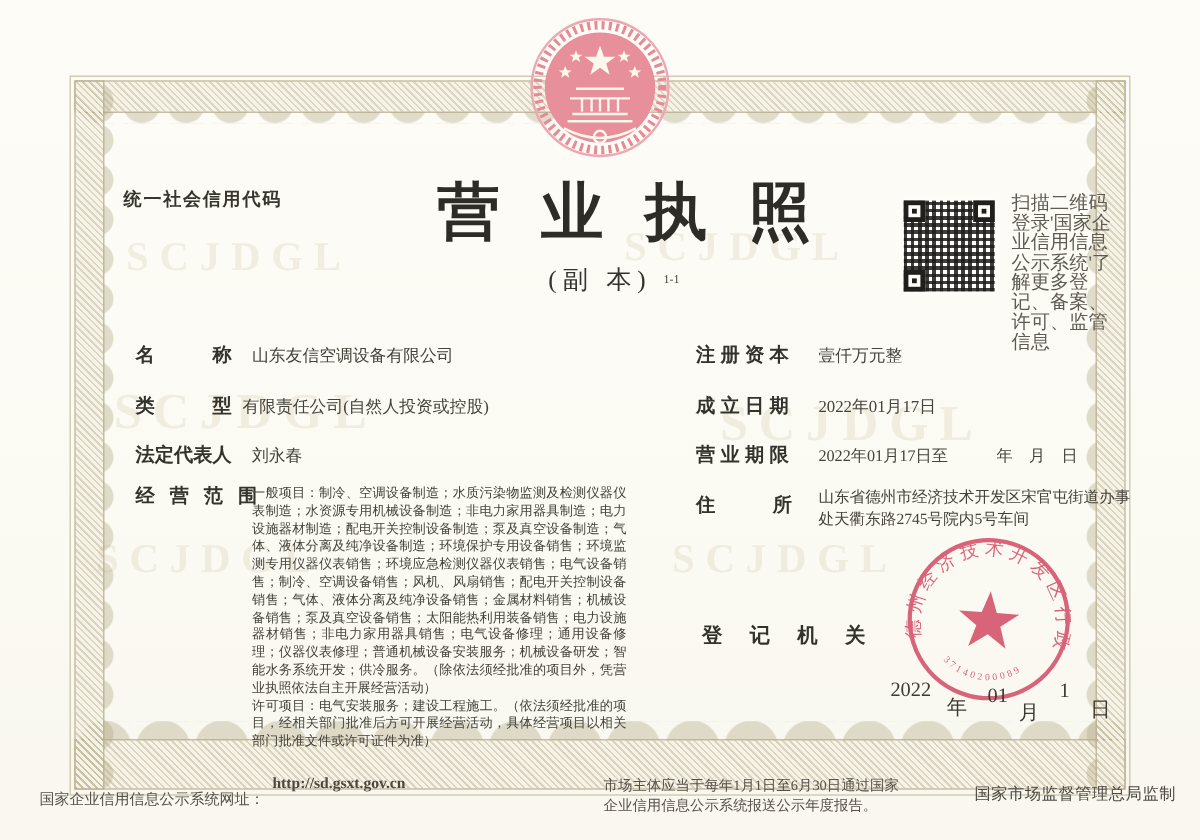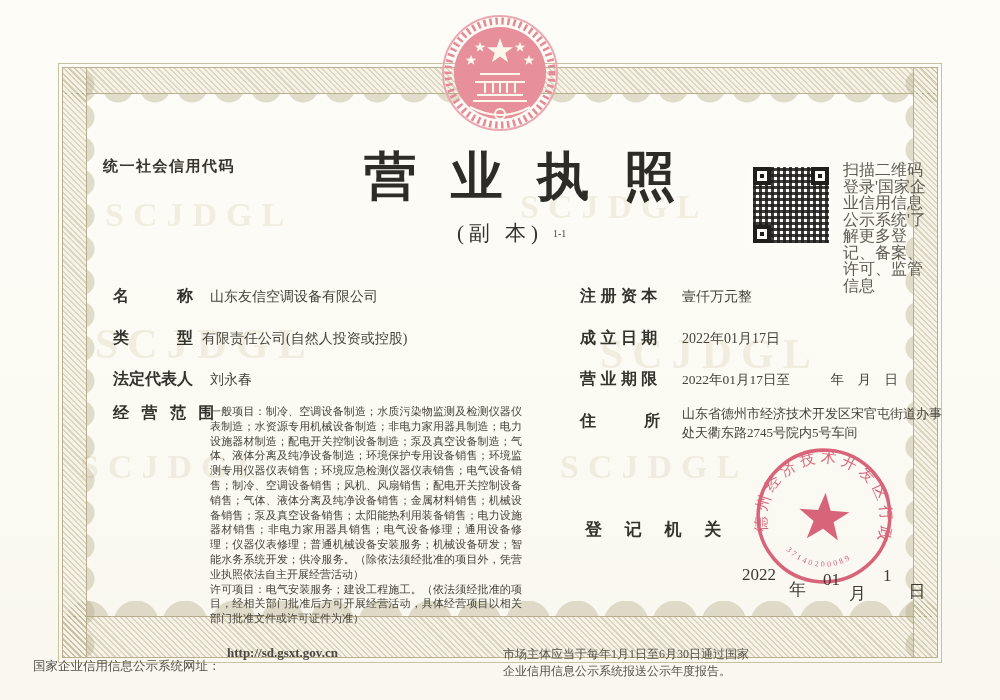--- a/index.html
+++ b/index.html
@@ -155,14 +155,15 @@
     <span class="id-yu">年</span>
     <span class="id-m">01</span>
     <span class="id-mu">月</span>
     <span class="id-d">1</span>
     <span class="id-du">日</span>
   </div>
 
   <div class="foot-site-label">国家企业信用信息公示系统网址：</div>
   <div class="foot-site-url">http://sd.gsxt.gov.cn</div>
   <div class="foot-notice">市场主体应当于每年1月1日至6月30日通过国家企业信用信息公示系统报送公示年度报告。</div>
+  <div class="foot-producer">国家市场监督管理总局监制</div>
 
 </div>
 
 </body></html>

